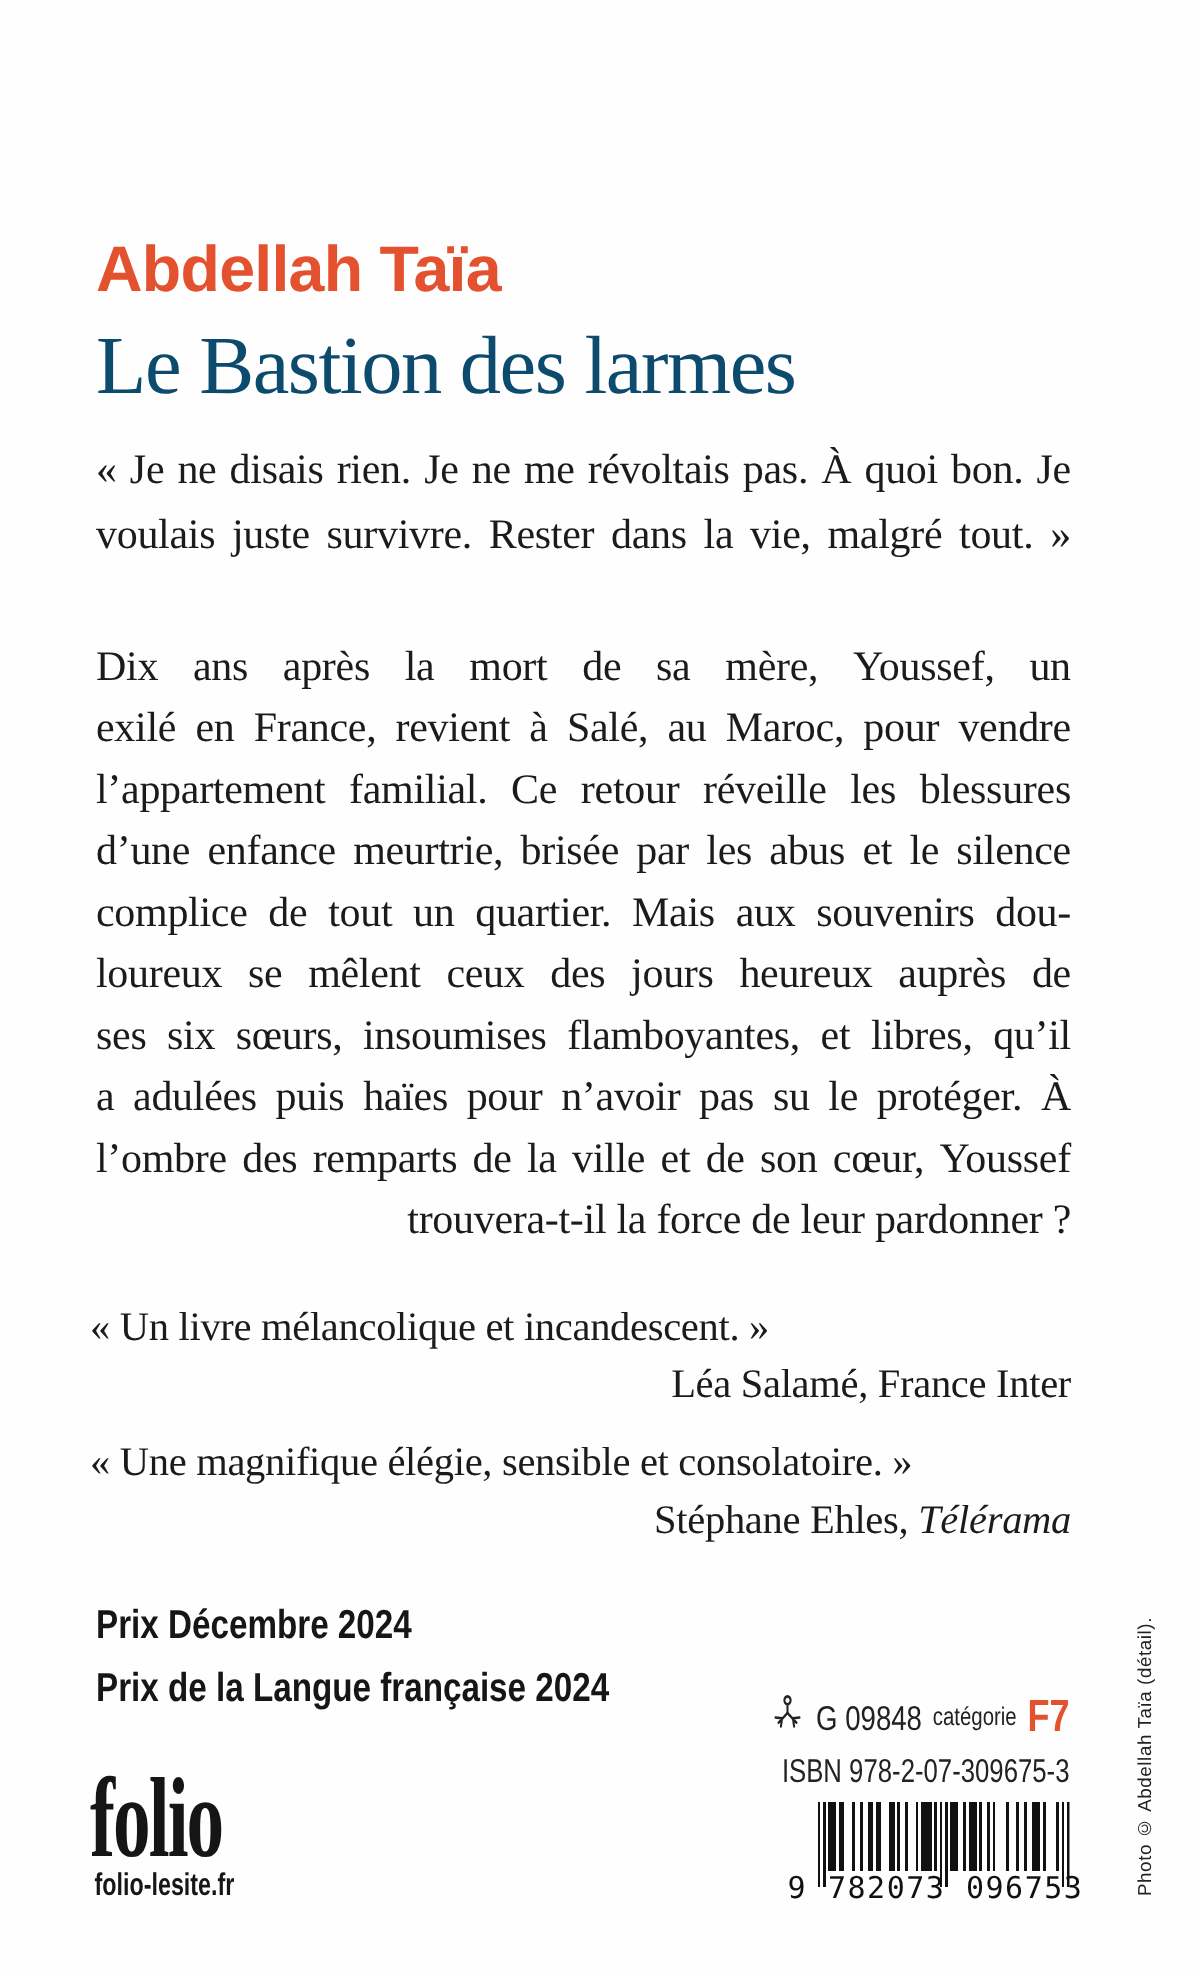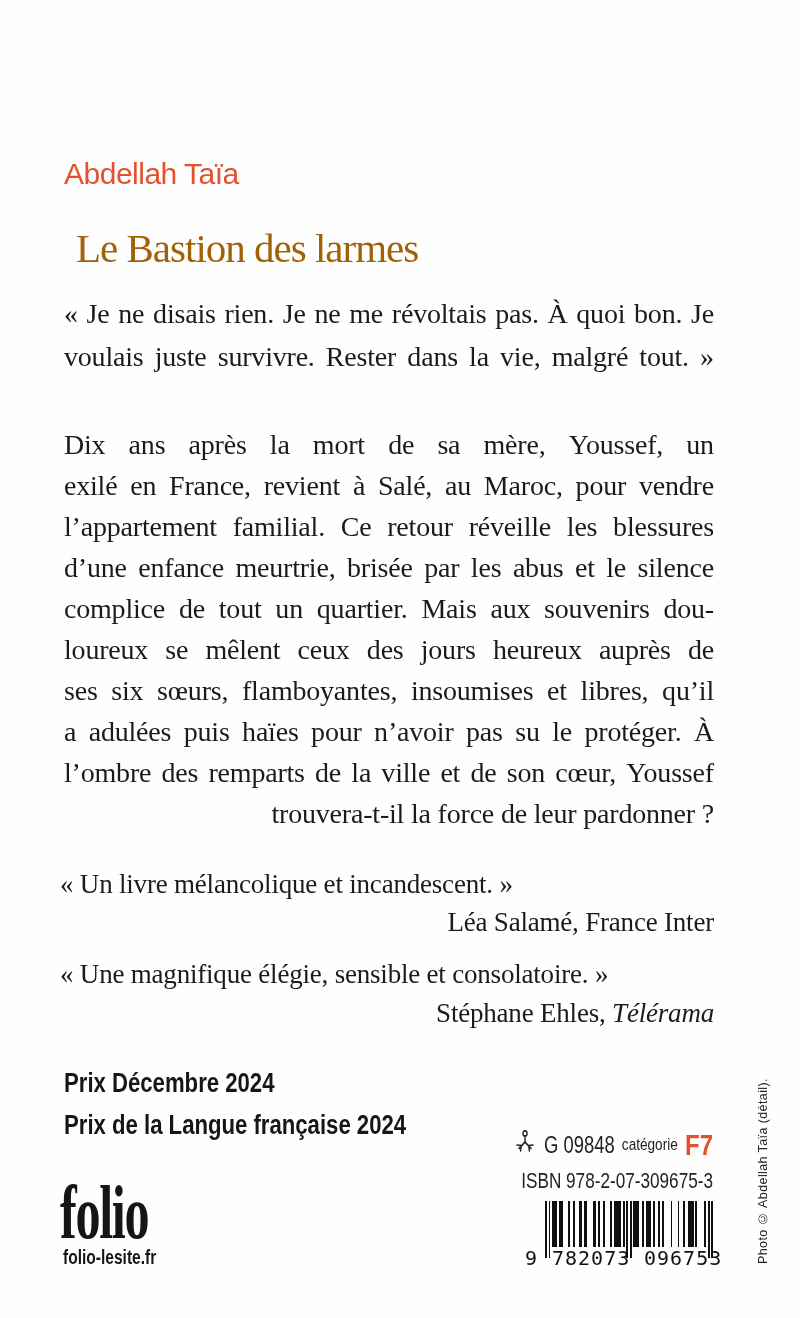--- a/index.html
+++ b/index.html
@@ -9,29 +9,29 @@
     margin:0 auto;
     background:#fefefe;
     overflow:hidden;
     color:#1b1b1b;
     font-family:"Liberation Serif","DejaVu Serif",serif;
   }
 
   .author{
     position:absolute;left:64px;top:159px;
     font-family:"Liberation Sans","DejaVu Sans",sans-serif;
-    font-weight:400;font-size:30px;line-height:1;
+    font-weight:700;font-size:43px;line-height:1;
     letter-spacing:-0.5px;
     color:var(--accent,#e3512e);
     font-stretch:condensed;
   }
   .title{
-    position:absolute;left:64px;top:214px;margin:12px;
-    font-weight:400;font-size:41px;line-height:1.1;
-    letter-spacing:-1px;color:#a16207;
+    position:absolute;left:64px;top:214px;margin:0;
+    font-weight:400;font-size:55px;line-height:1.1;
+    letter-spacing:-1px;color:#0c4a6e;
     font-stretch:condensed;
   }
 
   .textcol{position:absolute;left:64px;width:650px;}
   .pullquote{top:292px;font-size:28px;line-height:43px;letter-spacing:-0.2px;font-stretch:condensed;}
   .synopsis{top:424px;font-size:28px;line-height:41px;letter-spacing:-0.2px;font-stretch:condensed;}
   .jl{display:flex;justify-content:space-between;}
   .jl span{white-space:nowrap;}
   .lastline{text-align:right;}
 
@@ -207,22 +207,22 @@
           <span>des</span>
           <span>jours</span>
           <span>heureux</span>
           <span>auprès</span>
           <span>de</span>
         </div>
         <div class="jl">
           <span>ses</span>
           <span>six</span>
           <span>sœurs,</span>
+          <span>insoumises</span>
           <span>flamboyantes,</span>
-          <span>insoumises</span>
           <span>et</span>
           <span>libres,</span>
           <span>qu’il</span>
         </div>
         <div class="jl">
           <span>a</span>
           <span>adulées</span>
           <span>puis</span>
           <span>haïes</span>
           <span>pour</span>

